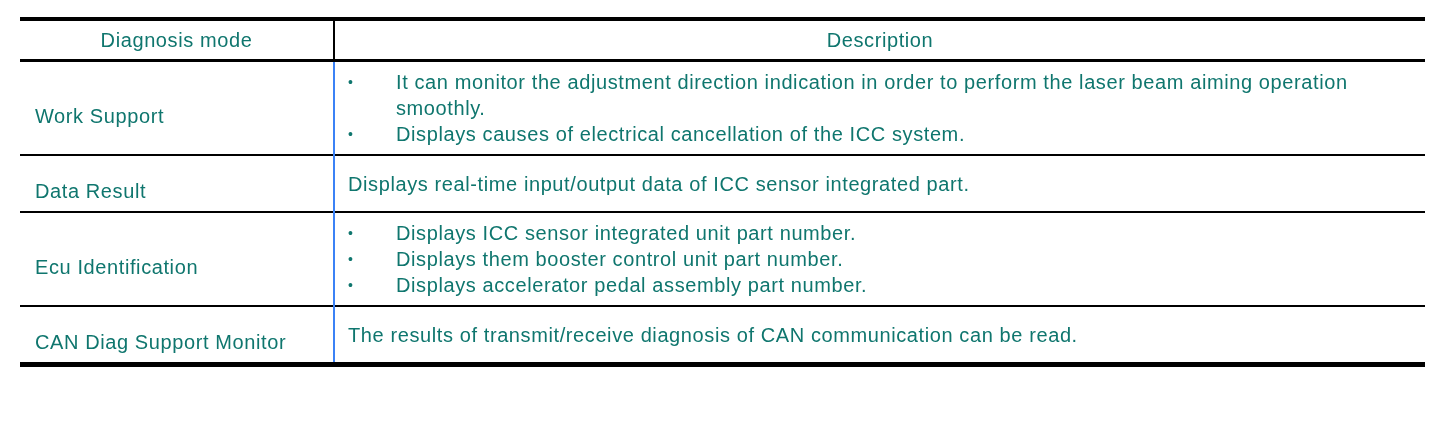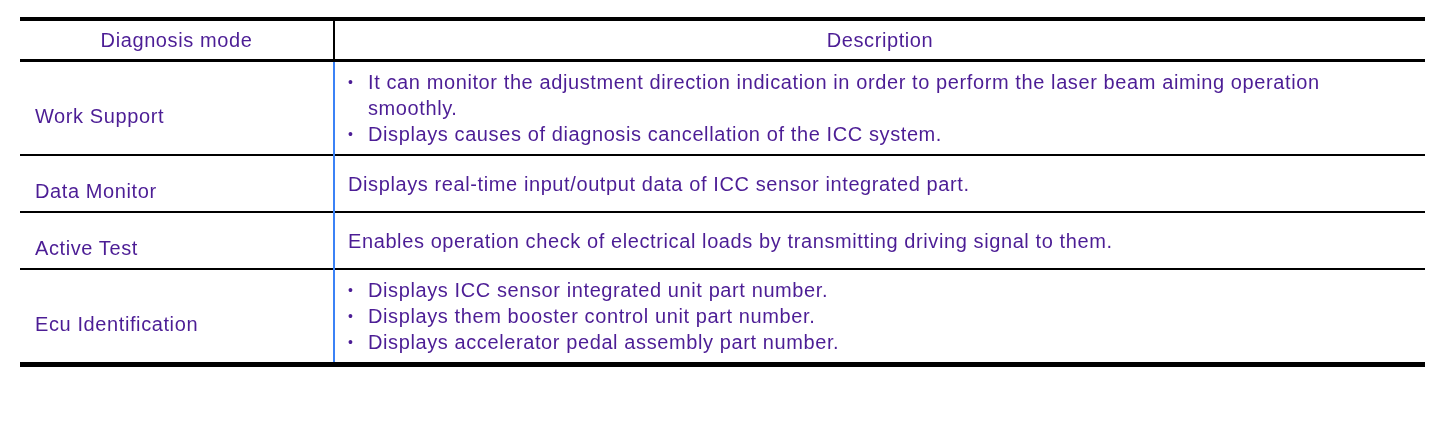--- a/index.html
+++ b/index.html
@@ -19,21 +19,21 @@
   table.doc-table {
     position: absolute;
     left: 20px;
     top: 17px;
     width: 1405px;
     border-collapse: collapse;
     table-layout: fixed;
     font-size: 20px;
     letter-spacing: 0.6px;
     line-height: 26px;
-    color: #4c1d95;
+    color: #0f766e;
   }
   table.doc-table {
     border-top: 4px solid #000000;
     border-bottom: 5px solid #000000;
   }
   col.col-mode { width: 314px; }
   col.col-desc { width: 1091px; }
   th.header-cell {
     font-weight: normal;
     text-align: center;
@@ -54,21 +54,21 @@
     padding: 7px 16px 7px 13px;
   }
   .bullet-line { display: flex; align-items: flex-start; }
   .bullet-marker {
     flex: 0 0 20px;
     width: 20px;
     font-size: 14px;
     line-height: 26px;
     text-align: left;
   }
-  .bullet-text { flex: 1 1 auto; }
+  .bullet-text { flex: 1 1 auto; margin-left: 28px; }
 </style>
 </head>
 <body>
 
 <div class="page">
   <table class="doc-table">
     <colgroup>
       <col class="col-mode">
       <col class="col-desc">
     </colgroup>
@@ -82,54 +82,54 @@
 
       <tr>
         <td class="mode-cell">Work Support</td>
         <td class="desc-cell">
           <div class="bullet-line">
             <span class="bullet-marker">•</span>
             <span class="bullet-text">It can monitor the adjustment direction indication in order to perform the laser beam aiming operation smoothly.</span>
           </div>
           <div class="bullet-line">
             <span class="bullet-marker">•</span>
-            <span class="bullet-text">Displays causes of diagnosis cancellation of the ICC system.</span>
+            <span class="bullet-text">Displays causes of electrical cancellation of the ICC system.</span>
           </div>
         </td>
       </tr>
 
 
       <tr>
-        <td class="mode-cell">Data Monitor</td>
+        <td class="mode-cell">Data Result</td>
         <td class="desc-cell">
           <span>Displays real-time input/output data of ICC sensor integrated part.</span>
         </td>
       </tr>
 
-      <tr>
-        <td class="mode-cell">Active Test</td>
-        <td class="desc-cell">
-          <span>Enables operation check of electrical loads by transmitting driving signal to them.</span>
-        </td>
-      </tr>
 
       <tr>
         <td class="mode-cell">Ecu Identification</td>
         <td class="desc-cell">
           <div class="bullet-line">
             <span class="bullet-marker">•</span>
             <span class="bullet-text">Displays ICC sensor integrated unit part number.</span>
           </div>
           <div class="bullet-line">
             <span class="bullet-marker">•</span>
             <span class="bullet-text">Displays them booster control unit part number.</span>
           </div>
           <div class="bullet-line">
             <span class="bullet-marker">•</span>
             <span class="bullet-text">Displays accelerator pedal assembly part number.</span>
           </div>
         </td>
       </tr>
 
+      <tr>
+        <td class="mode-cell">CAN Diag Support Monitor</td>
+        <td class="desc-cell">
+          <span>The results of transmit/receive diagnosis of CAN communication can be read.</span>
+        </td>
+      </tr>
 
     </tbody>
   </table>
 </div>
 
 </body></html>

